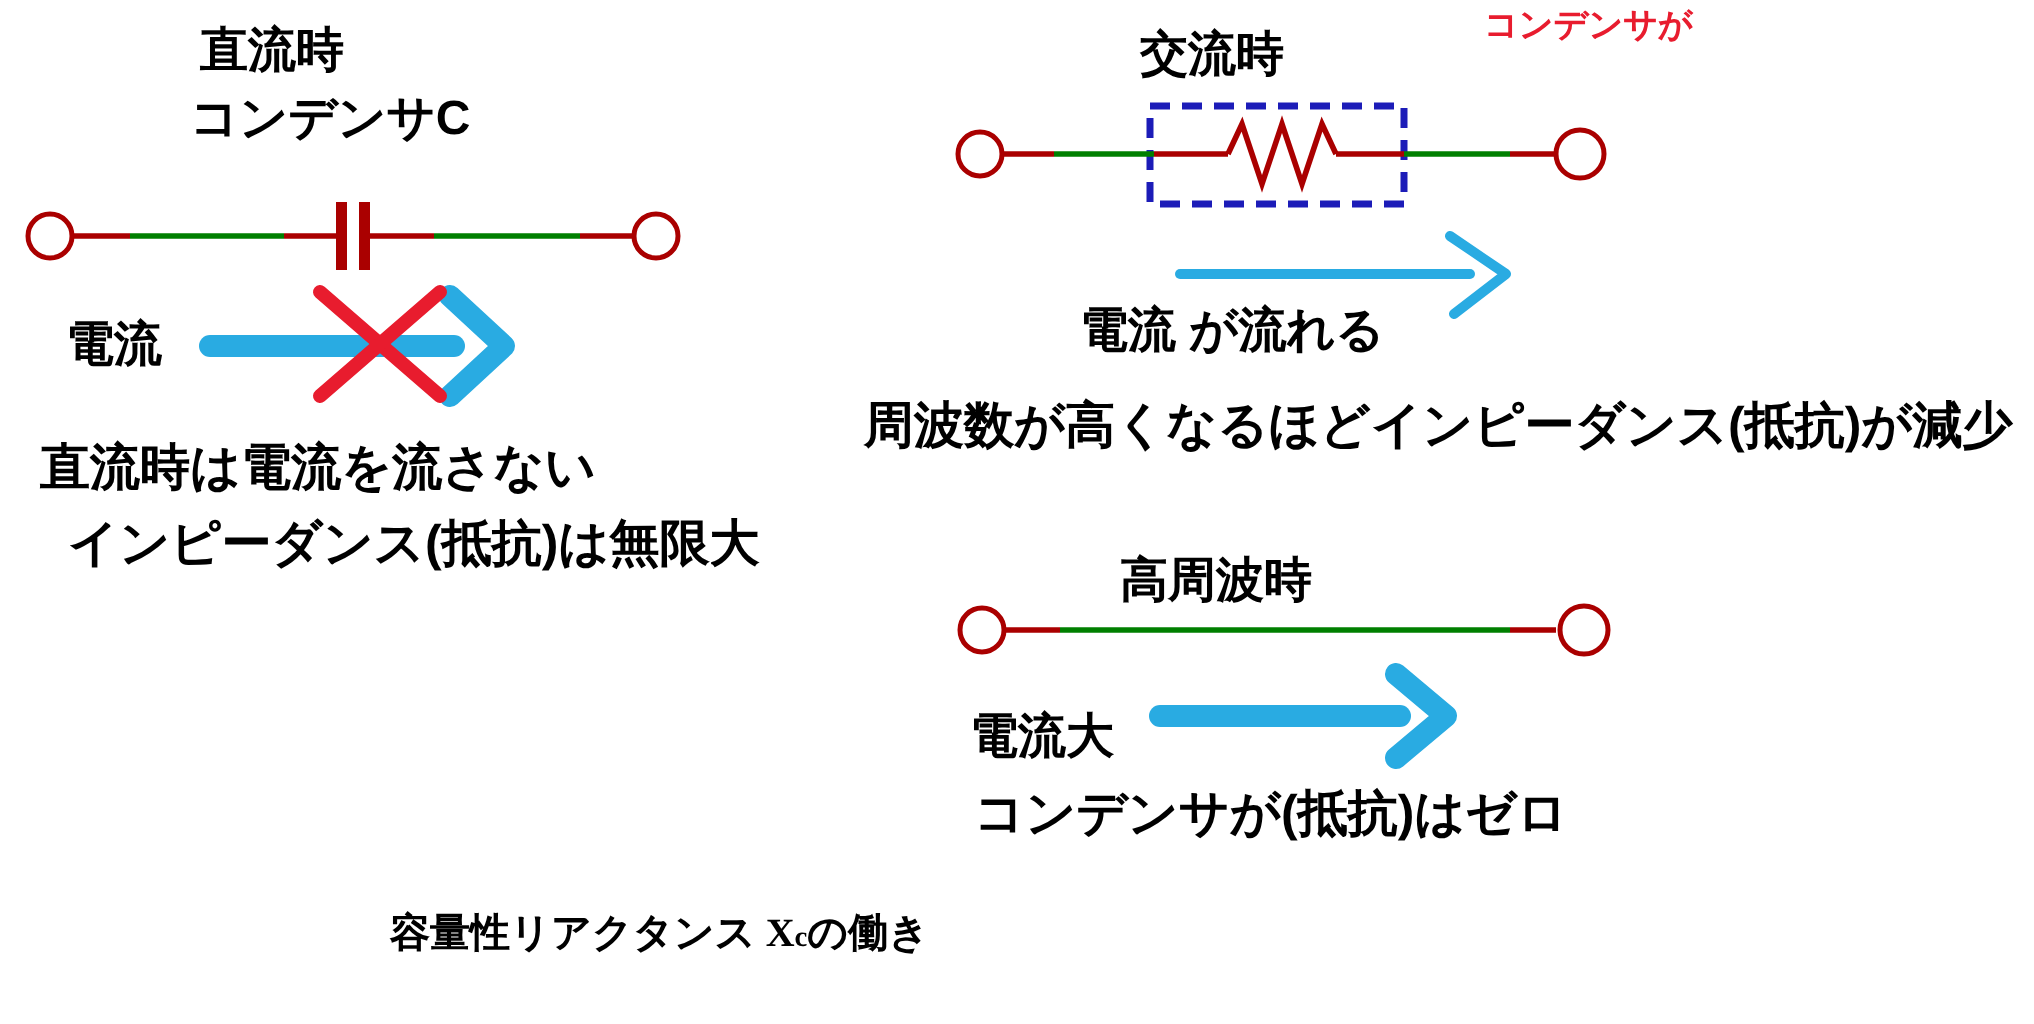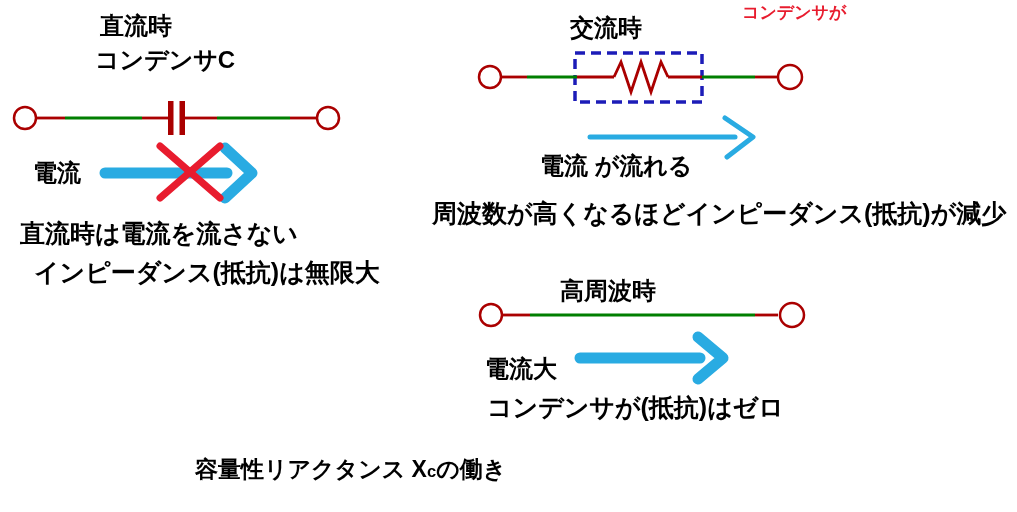--- a/index.html
+++ b/index.html
@@ -9,21 +9,21 @@
   *{margin:0;padding:0;box-sizing:border-box;}
   body{background:#ffffff;}
   .stage{
     position:relative;width:1017px;height:512px;background:#ffffff;overflow:hidden;
     font-family:"Liberation Sans","DejaVu Sans",sans-serif;font-weight:bold;color:var(--ink);
   }
   .abs{position:absolute;}
   .t24{font-size:24px;line-height:1.15;white-space:nowrap;}
   .t25{font-size:25px;line-height:1.15;white-space:nowrap;}
   .t26{font-size:24px;line-height:1.15;white-space:nowrap;}
-  .t28{font-size:23px;line-height:1.15;white-space:nowrap;}
+  .t28{font-size:20px;line-height:1.15;white-space:nowrap;font-family:Liberation Serif, serif;}
   .t17{font-size:17px;line-height:1.28;white-space:nowrap;}
   .center{text-align:left;}
   .red-note{color:var(--alert-red);}
   svg{display:block;overflow:visible;}
   .wire-red{stroke:var(--wire-red);stroke-width:2.8;fill:none;}
   .wire-green{stroke:var(--wire-green);stroke-width:2.8;fill:none;}
   .terminal{stroke:var(--wire-red);stroke-width:2.5;fill:#ffffff;}
   .cap-bar{fill:var(--wire-red);}
   .zigzag{stroke:var(--wire-red);stroke-width:2.8;fill:none;stroke-linejoin:miter;}
   .dash-box{stroke:var(--box-blue);stroke-width:3.5;fill:none;stroke-dasharray:10 6;}

